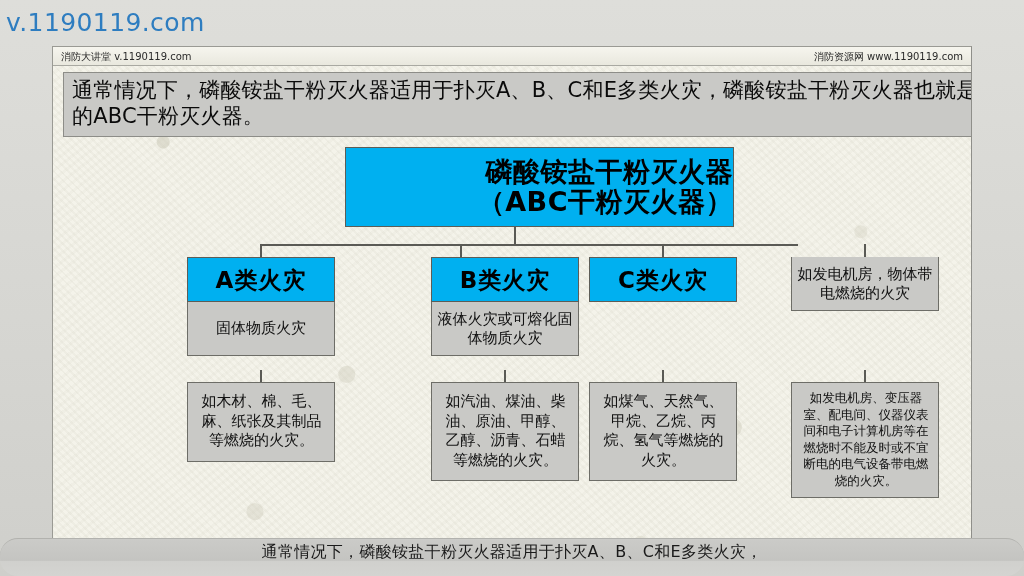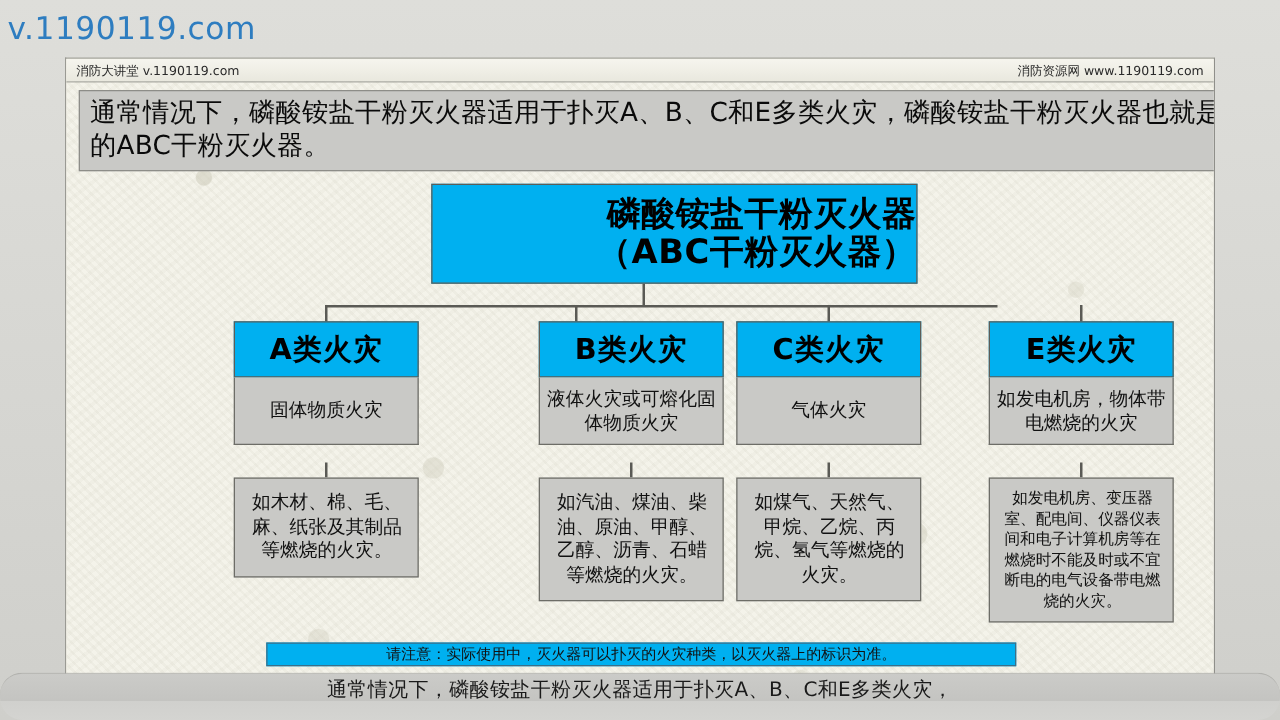--- a/index.html
+++ b/index.html
@@ -293,35 +293,32 @@
 
         <div id="col-b" class="col">
           <div class="blue col-head">B类火灾</div>
           <div class="gray col-def">液体火灾或可熔化固体物质火灾</div>
           <div class="stub"></div>
           <div class="gray col-ex">如汽油、煤油、柴油、原油、甲醇、乙醇、沥青、石蜡等燃烧的火灾。</div>
         </div>
 
         <div id="col-c" class="col">
           <div class="blue col-head">C类火灾</div>
-          <div class="gray col-def">气体火灾</div>
           <div class="stub"></div>
           <div class="gray col-ex">如煤气、天然气、甲烷、乙烷、丙烷、氢气等燃烧的火灾。</div>
         </div>
 
         <div id="col-e" class="col">
-          <div class="blue col-head">E类火灾</div>
           <div class="gray col-def">如发电机房，物体带电燃烧的火灾</div>
           <div class="stub"></div>
           <div class="gray col-ex small">如发电机房、变压器室、配电间、仪器仪表间和电子计算机房等在燃烧时不能及时或不宜断电的电气设备带电燃烧的火灾。</div>
         </div>
 
       </div>
 
-      <div id="note-bar">请注意：实际使用中，灭火器可以扑灭的火灾种类，以灭火器上的标识为准。</div>
 
     </div>
   </div>
 
   <div id="caption-strip">
     <div id="caption-text">通常情况下，磷酸铵盐干粉灭火器适用于扑灭A、B、C和E多类火灾，</div>
   </div>
 
 </div>
 

